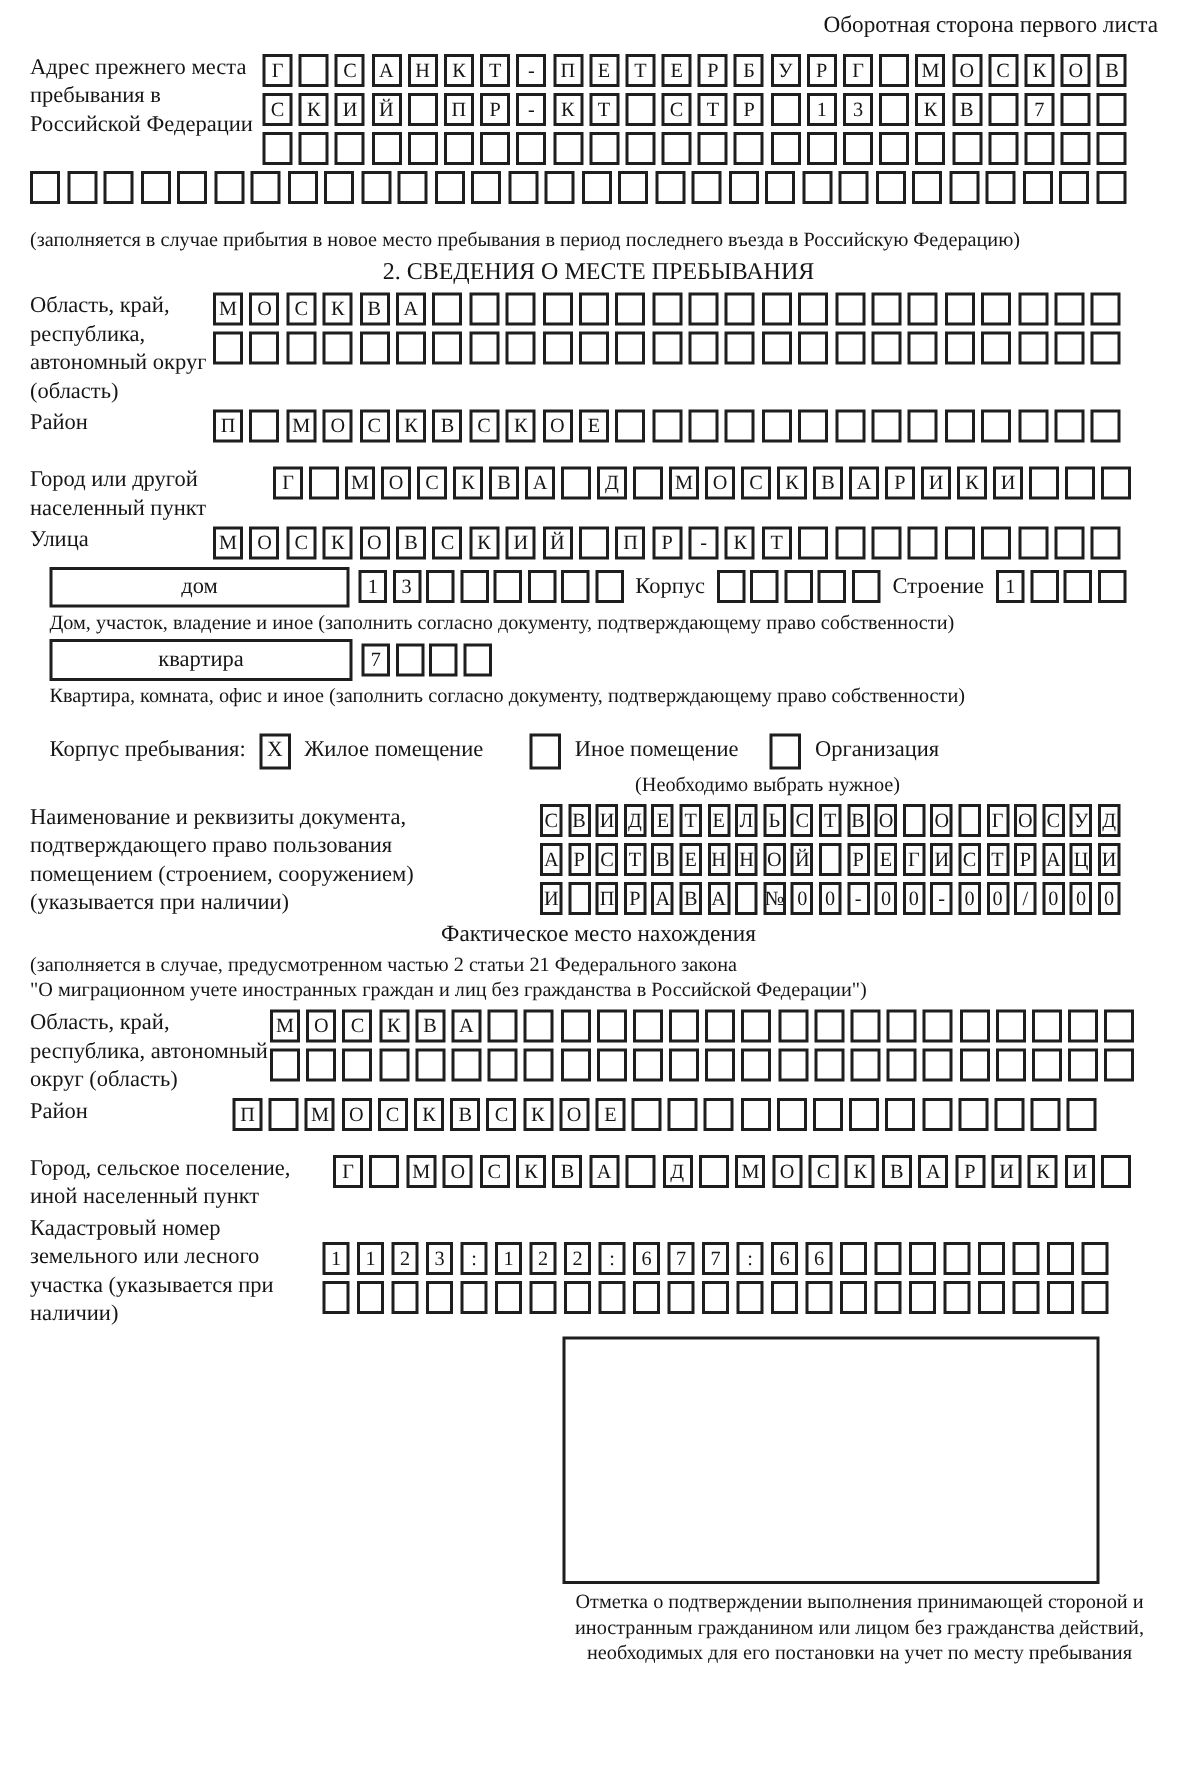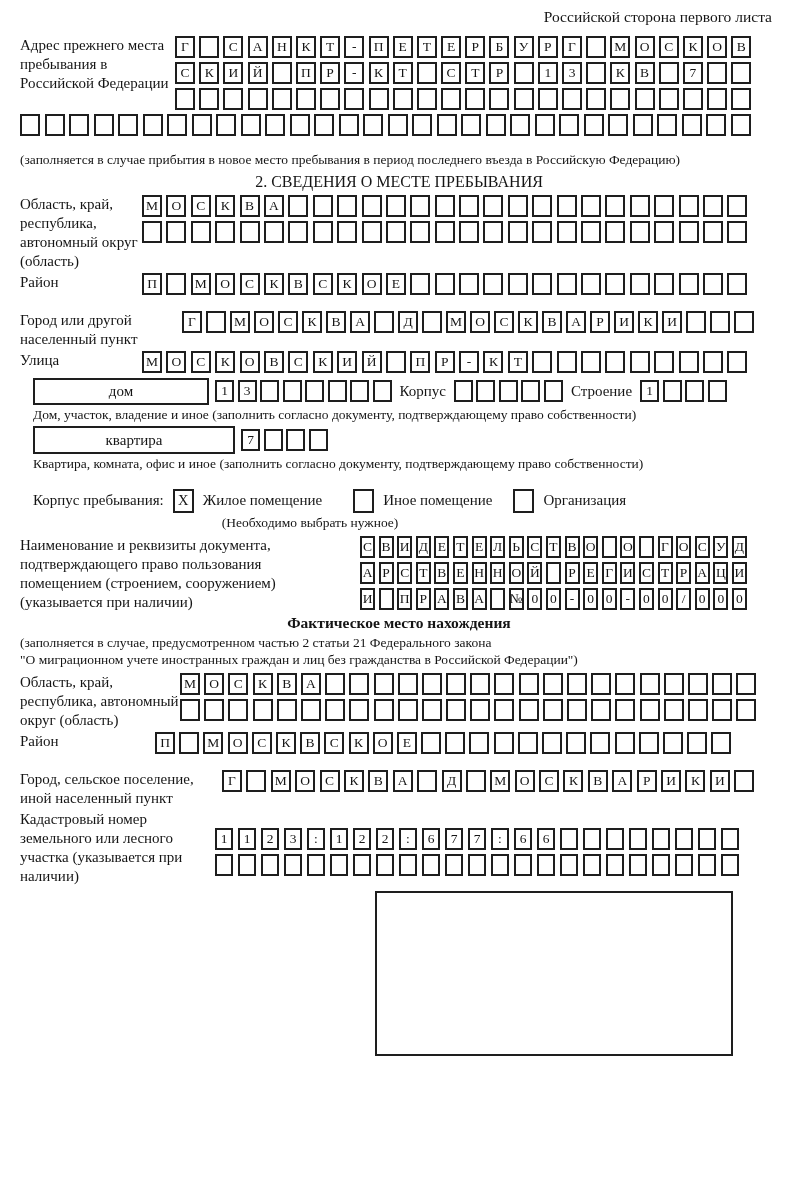--- a/index.html
+++ b/index.html
@@ -8,38 +8,38 @@
 .page{padding:8px 22px 0 20px}
 .title-right{font-size:15.5px;text-align:right;padding-right:6px;margin-bottom:10px}
 .frow{display:flex;align-items:flex-start}
 .flabel{font-size:15px;line-height:1.27;flex:none}
 .cellcol{display:flex;flex-direction:column;gap:4px}
 .cellrow{display:flex;gap:var(--g,4px);flex:none}
 .cell{flex:none;width:var(--w,20px);height:22px;border:2px solid #1e1e1e;display:flex;align-items:center;justify-content:center;font-size:13.5px;background:#fff}
 .caption{font-size:13.5px;line-height:1.25}
 .center{text-align:left}
 .h2{font-size:16px;font-weight:normal;text-align:center;margin:4px 0 4px 0}
-.h3{font-size:15.5px;font-weight:bold;text-align:center;margin:2px 0 3px 0}
+.h3{font-size:15.5px;font-weight:normal;text-align:center;margin:2px 0 3px 0}
 .bigbox{border:2px solid #1e1e1e;height:27px;display:flex;align-items:center;justify-content:center;font-size:15px;flex:none;background:#fff}
 .inline-label{font-size:15px;line-height:26px;flex:none;padding:0 2px}
 .houserow{display:flex;align-items:flex-start;gap:6px;margin-left:13px}
 .stayrow{display:flex;align-items:center;font-size:15px;margin-left:13px}
 .chk{width:21px;height:24px;border:2px solid #1e1e1e;display:flex;align-items:center;justify-content:center;font-size:14.5px;flex:none;margin:0 9px}
-.choose-note{width:580px;text-align:center;font-size:13.5px;margin-top:2px}
+.choose-note{width:580px;text-align:right;font-size:13.5px;margin-top:2px}
 .stampbox{width:358px;height:165px;border:2px solid #1e1e1e;margin-left:355px;margin-top:5px;background:#fff}
 .stamp-note{width:410px;margin-left:348px;text-align:center;font-size:13.5px;line-height:1.24;margin-top:4px}
 .mb2{margin-bottom:2px}.mb3{margin-bottom:16px}.mb4{margin-bottom:4px}.mb5{margin-bottom:5px}.mt14{margin-top:2px}
 .kadcol{padding-top:18px}
 </style>
 </head>
 <body>
 
 <div class="page">
 
-  <div class="title-right">Российской сторона первого листа</div>
+  <div class="title-right">Оборотная сторона первого листа</div>
 
   <div class="frow mt14 mb4">
     <div class="flabel" style="width:155px">Адрес прежнего места пребывания в Российской Федерации</div>
     <div class="cellcol">
       <div class="cellrow" style="--w:20px;--g:4.2px">
           <span class="cell">Г</span>
           <span class="cell"></span>
           <span class="cell">С</span>
           <span class="cell">А</span>
           <span class="cell">Н</span>
@@ -299,21 +299,21 @@
         <span class="cell"></span>
         <span class="cell"></span>
         <span class="cell"></span>
         <span class="cell"></span>
         <span class="cell"></span>
         <span class="cell"></span>
       </div>
   </div>
 
   <div class="houserow mb2">
-    <div class="bigbox" style="width:176px">
+    <div class="bigbox" style="width:200px">
         <span>дом</span>
       </div>
     <div class="cellrow" style="--w:19px;--g:3.5px;margin-top:2px">
         <span class="cell">1</span>
         <span class="cell">3</span>
         <span class="cell"></span>
         <span class="cell"></span>
         <span class="cell"></span>
         <span class="cell"></span>
         <span class="cell"></span>
@@ -606,14 +606,15 @@
           <span class="cell"></span>
           <span class="cell"></span>
           <span class="cell"></span>
           <span class="cell"></span>
           <span class="cell"></span>
         </div>
     </div>
   </div>
 
   <div class="stampbox"></div>
+  <div class="stamp-note">Отметка о подтверждении выполнения принимающей стороной и иностранным гражданином или лицом без гражданства действий, необходимых для его постановки на учет по месту пребывания</div>
 
 </div>
 
 </body></html>

